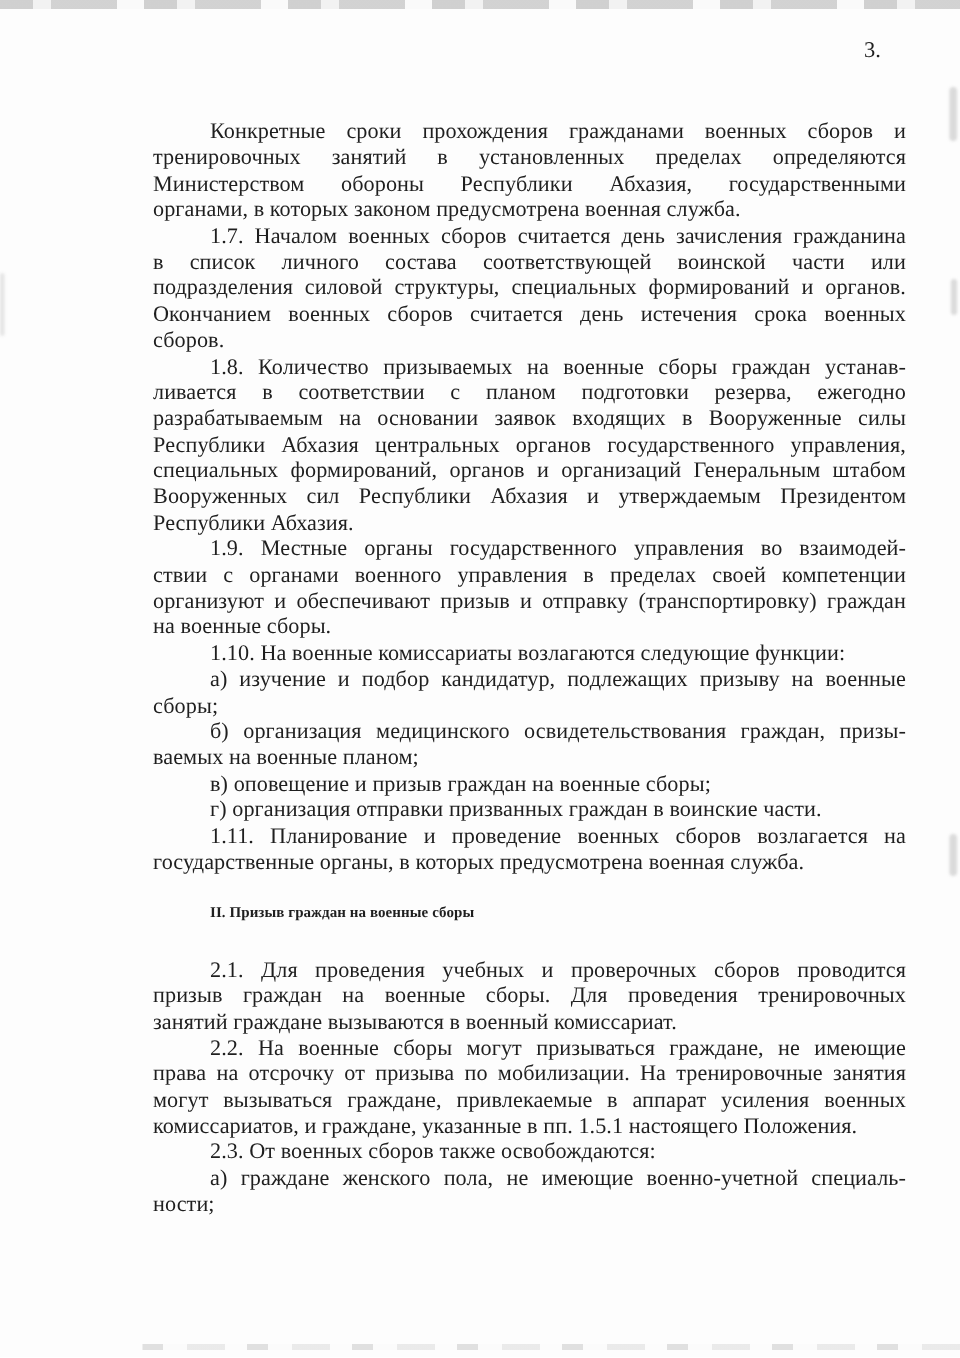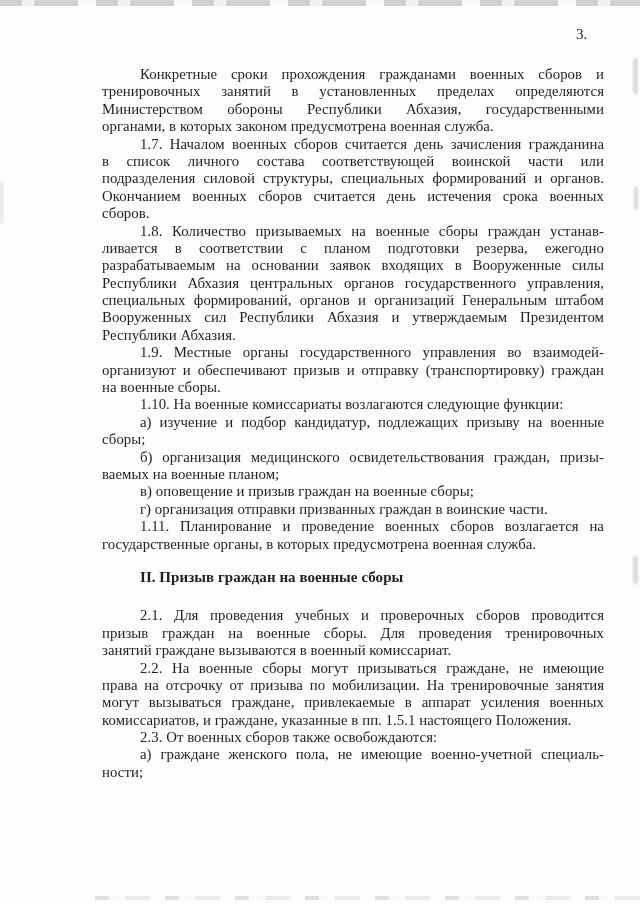--- a/index.html
+++ b/index.html
@@ -52,40 +52,40 @@
 
   .page-number {
     position: absolute;
     top: 26px;
     left: 576px;
     font-size: 15px;
     color: var(--ink, #1f1f1f);
   }
   .content {
     position: absolute;
-    top: 66px;
+    top: 80px;
     left: 102px;
     width: 502px;
     color: var(--ink, #1f1f1f);
   }
   .section { margin: 0; padding: 0; }
   .section.heading { margin: 16px 0 21px 0; padding-left: 38px; font-weight: bold; }
   .line {
     font-size: 14.8px;
     line-height: 17.4px;
     height: 17.4px;
     text-align: justify;
     text-align-last: justify;
     white-space: nowrap;
     letter-spacing: 0.05px;
   }
   .section.paragraph .line { white-space: normal; }
   .line.last { text-align-last: left; }
   .line.indent { text-indent: 38px; }
-  .section.heading .line { text-align: right; text-align-last: left; font-size: 15px; }
+  .section.heading .line { text-align: right; text-align-last: left; font-size: 10px; }
 </style>
 </head>
 <body>
 
 <div class="page">
   <div class="artifact-top"></div>
   <div class="smudge smudge-r1"></div>
   <div class="smudge smudge-r2"></div>
   <div class="smudge smudge-r3"></div>
   <div class="smudge smudge-l1"></div>
@@ -110,20 +110,21 @@
         <div class="line indent">1.8. Количество призываемых на военные сборы граждан устанав-</div>
         <div class="line">ливается в соответствии с планом подготовки резерва, ежегодно</div>
         <div class="line">разрабатываемым на основании заявок входящих в Вооруженные силы</div>
         <div class="line">Республики Абхазия центральных органов государственного управления,</div>
         <div class="line">специальных формирований, органов и организаций Генеральным штабом</div>
         <div class="line">Вооруженных сил Республики Абхазия и утверждаемым Президентом</div>
         <div class="line last">Республики Абхазия.</div>
       </div>
       <div class="section paragraph">
         <div class="line indent">1.9. Местные органы государственного управления во взаимодей-</div>
+        <div class="line">ствии с органами военного управления в пределах своей компетенции</div>
         <div class="line">организуют и обеспечивают призыв и отправку (транспортировку) граждан</div>
         <div class="line last">на военные сборы.</div>
       </div>
       <div class="section paragraph">
         <div class="line last indent">1.10. На военные комиссариаты возлагаются следующие функции:</div>
       </div>
       <div class="section paragraph">
         <div class="line indent">а) изучение и подбор кандидатур, подлежащих призыву на военные</div>
         <div class="line last">сборы;</div>
       </div>

